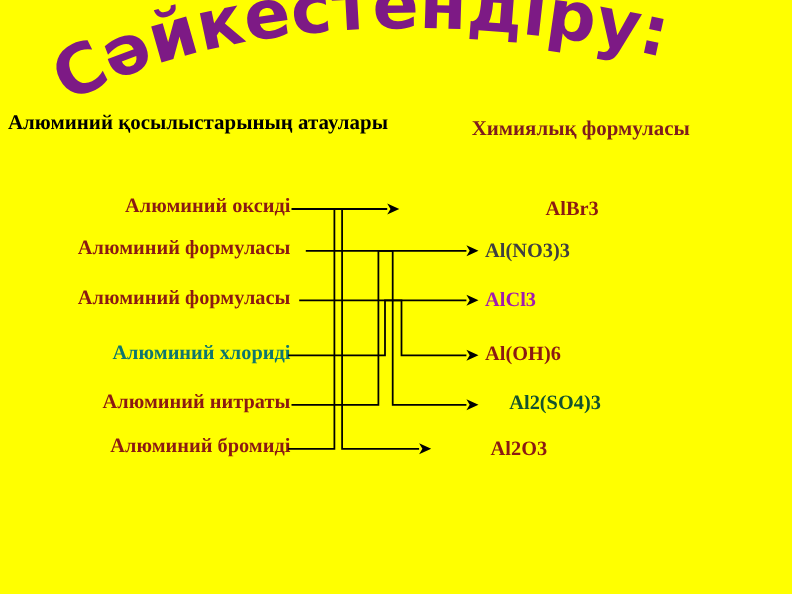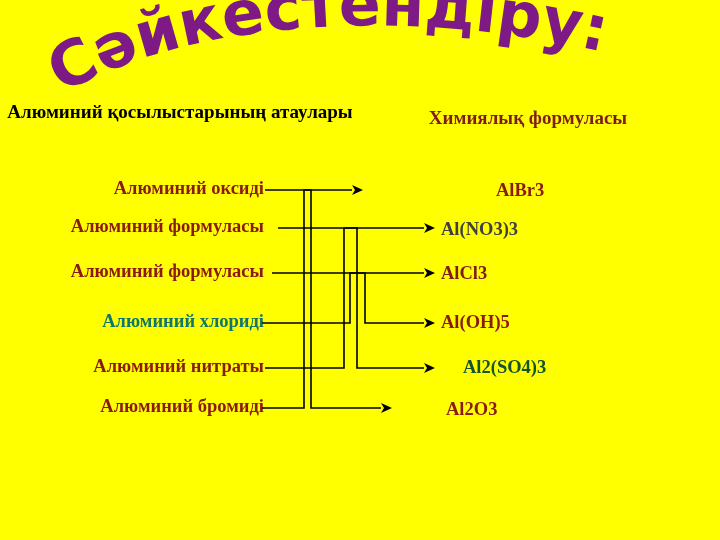--- a/index.html
+++ b/index.html
@@ -127,22 +127,22 @@
 
   <div class="item left-item" style="left: 6px; top: 178px; width: 258px; color: rgb(139, 26, 18);">Алюминий оксиді</div>
   <div class="item left-item" style="left: 6px; top: 216px; width: 258px; color: rgb(139, 26, 18);">Алюминий формуласы</div>
   <div class="item left-item" style="left: 6px; top: 261px; width: 258px; color: rgb(139, 26, 18);">Алюминий формуласы</div>
   <div class="item left-item" style="left: 6px; top: 311px; width: 258px; color: #0f766e;">Алюминий хлориді</div>
   <div class="item left-item" style="left: 6px; top: 396px; width: 258px; color: rgb(139, 26, 18);">Алюминий бромиді</div>
   <div class="item left-item" style="left: 6px; top: 356px; width: 258px; color: rgb(139, 26, 18);">Алюминий нитраты</div>
 
   <div class="item right-item" style="left: 448px; top: 180px; color: rgb(139, 26, 18); margin-left: 48px;">AlBr3</div>
   <div class="item right-item" style="left: 441px; top: 219px; color: #404040;">Al(NO3)3</div>
-  <div class="item right-item" style="left: 441px; top: 263px; color: #7f1d1d;">AlCl3</div>
-  <div class="item right-item" style="left: 441px; top: 312px; color: rgb(139, 26, 18);">Al(OH)5</div>
+  <div class="item right-item" style="left: 441px; top: 263px; color: #a21caf;">AlCl3</div>
+  <div class="item right-item" style="left: 441px; top: 312px; color: rgb(139, 26, 18);">Al(OH)6</div>
   <div class="item right-item" style="left: 463px; top: 357px; color: #14532d;">Al2(SO4)3</div>
   <div class="item right-item" style="left: 446px; top: 399px; color: rgb(139, 26, 18);">Al2O3</div>
 
   <svg id="connectors" viewBox="0 0 720 540" xmlns="http://www.w3.org/2000/svg">
 
     <g>
       <polyline points="265,190 311,190 311,408 381,408" stroke="#000000"></polyline>
       <polygon class="arrowhead" points="381,403 392,408 381,413 384,408" fill="#000000"></polygon>
     </g>
 

